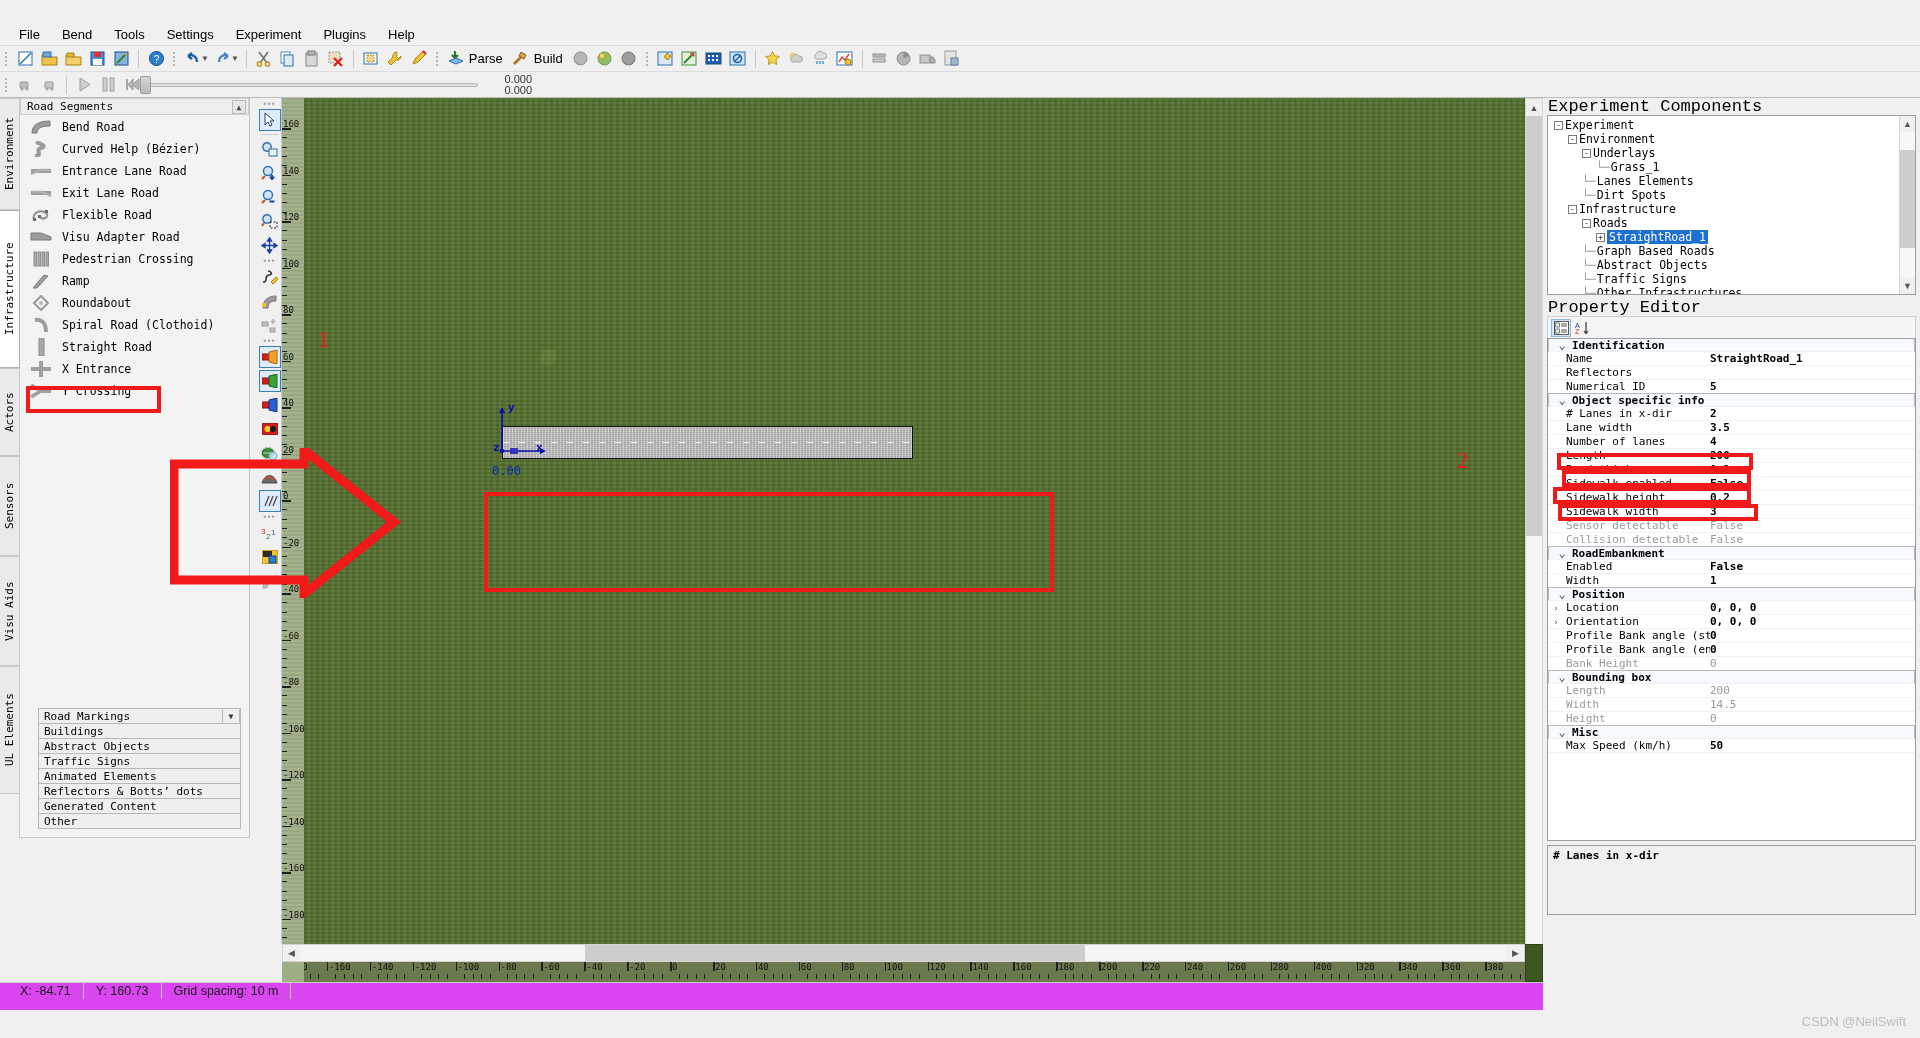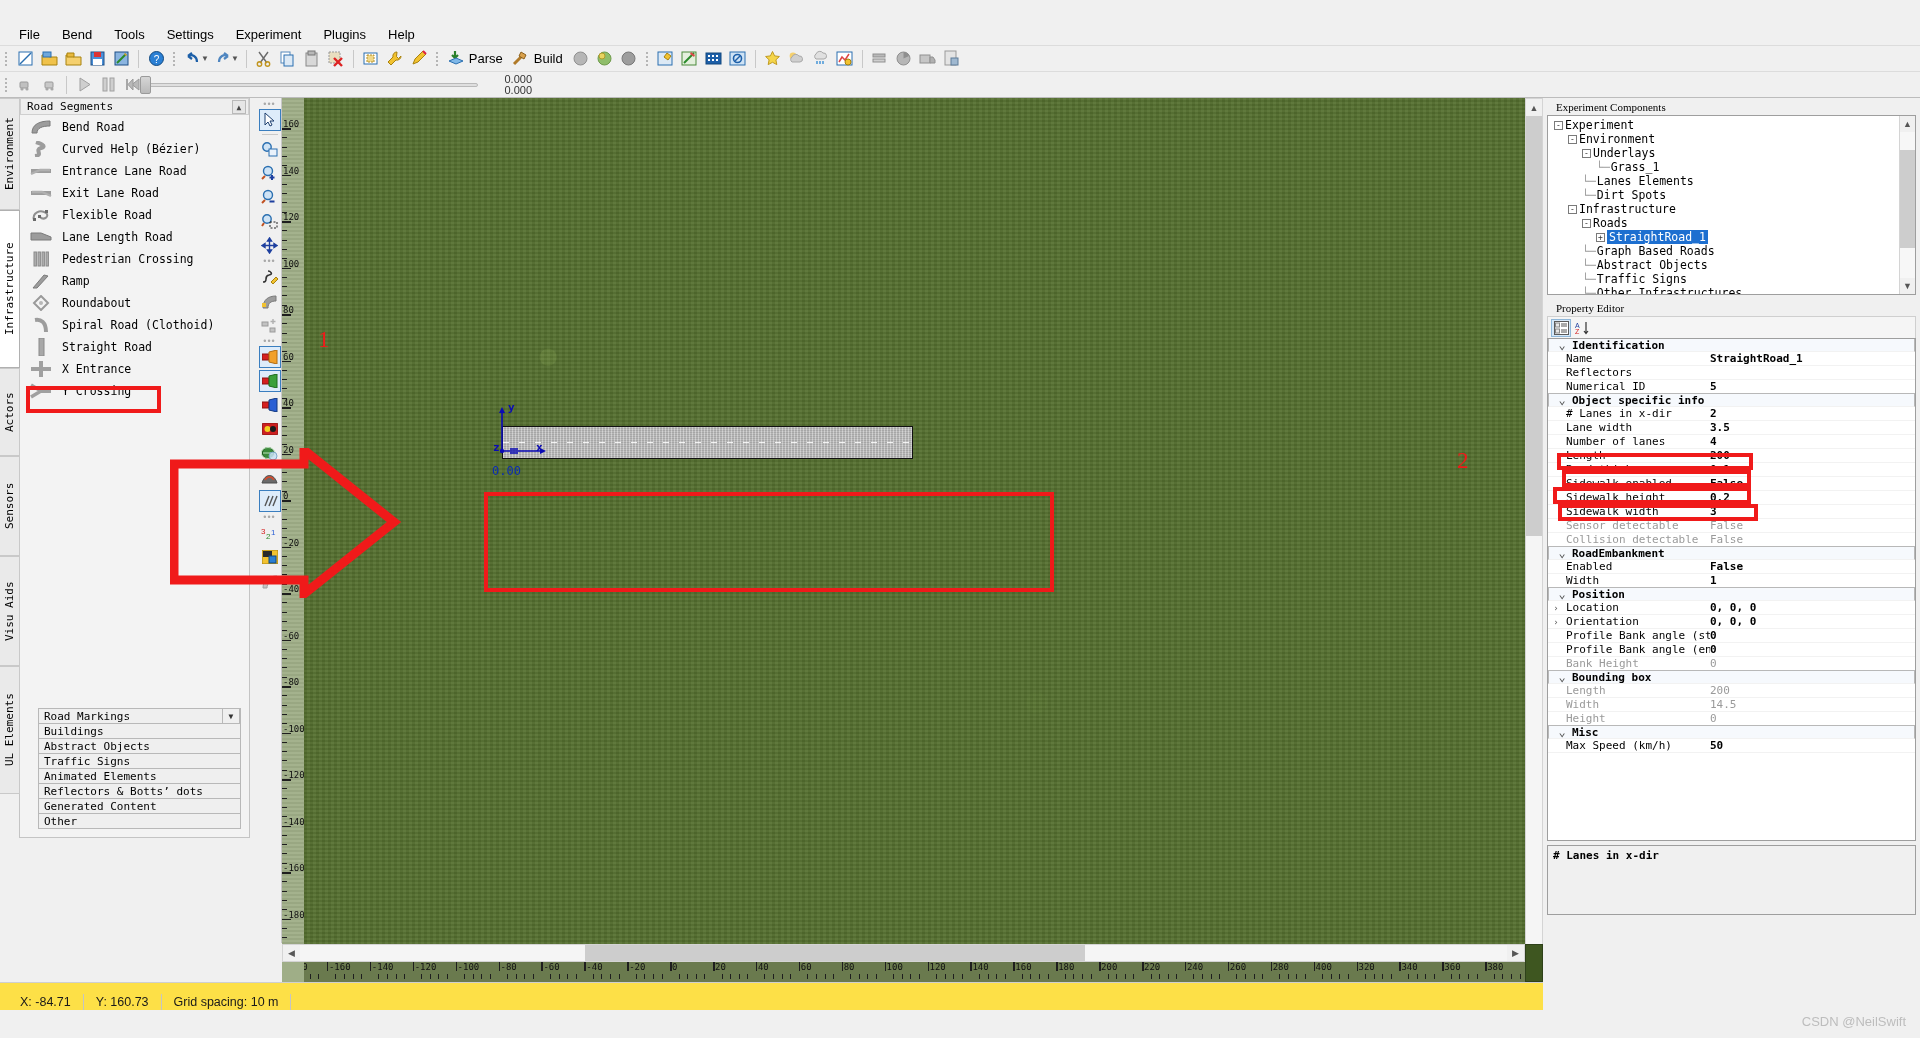--- a/index.html
+++ b/index.html
@@ -200,21 +200,21 @@
   .sb-v .thumb { position:absolute; left:0; top:0; width:16px; height:420px; background:#cdcdcd; }
   .minimap {
     position: absolute; left: 1525px; top: 944px; width: 18px; height: 38px;
     background: #3e5620; border: 1px solid #2e411a;
   }
 
   
   .rdock { position: absolute; left: 1543px; top: 98px; width: 377px; height: 890px; background: #f0f0f0; }
   .panel-title {
     height: 17px; display:flex; align-items:center; padding-left: 5px;
-    font-family:Liberation Serif, serif; font-size: 11px; color:#000;margin-left:8px;
+    font-family:Liberation Mono, monospace; font-size: 17px; color:#000;
   }
   .tree-box {
     position: relative; margin: 0 4px; height: 180px; background: #ffffff; border: 1px solid #9e9e9e;
     overflow: hidden;
   }
   .tree { position:absolute; left:0; top:2px; right:16px; font-family:"DejaVu Sans Mono", monospace; font-size:11.5px; color:#000; }
   .tnode { height: 14px; display:flex; align-items:center; white-space:nowrap; }
   .texp {
     width: 9px; height: 9px; border: 1px solid #7a7a7a; background:#fff; margin-right:2px;
     display:inline-flex; align-items:center; justify-content:center; font-size:8px; line-height:7px; color:#333; flex:0 0 9px;
@@ -249,22 +249,22 @@
   .prow.cat .pname { width:auto; font-weight:bold; }
 
   .desc-box {
     margin: 4px; height: 70px; background:#f0f0f0; border:1px solid #9e9e9e;
     font-family:"DejaVu Sans Mono", monospace; font-size:11px; font-weight:bold; padding:3px 5px; color:#000;
   }
 
   
   .statusbar {
     position: absolute; left: 0; top: 982px; width: 1543px; height: 28px;
-    background: #fde047; border-top: 1px solid #cfcfcf;
-    display:flex; align-items:flex-end;
+    background: #d946ef; border-top: 1px solid #cfcfcf;
+    display:flex; align-items:flex-start;
   }
   .sb-cell {
     padding: 0 12px; font-size: 12.5px; color:#1a1a1a; border-right: 1px solid #c4c4c4; height: 16px;
     display:flex; align-items:center;
   }
   .progressbar {
     position: absolute; left: 0; top: 1010px; width: 1543px; height: 28px;
     background: #f0f0f0; border-top: 1px solid #cfcfcf; display:flex; align-items:center;
   }
   .progress-label { padding-left: 8px; font-size: 12.5px; color:#1a1a1a; }
@@ -624,21 +624,21 @@
         </span>
         <span>Flexible Road</span>
       </div>
 
       <div class="pitem">
         <span class="pico">
           <svg width="22" height="16" viewBox="0 0 22 16">
               <path d="M1 4 h10 l10 4 v3 H1z" fill="#9c9c9c" stroke="#7a7a7a"></path>
             </svg>
         </span>
-        <span>Lane Length Road</span>
+        <span>Visu Adapter Road</span>
       </div>
 
       <div class="pitem">
         <span class="pico">
           <svg width="22" height="16" viewBox="0 0 22 16">
               <g fill="#b0b0b0" stroke="#8a8a8a">
                 <rect x="4" y="1" width="2.4" height="14"></rect>
                 <rect x="8" y="1" width="2.4" height="14"></rect>
                 <rect x="12" y="1" width="2.4" height="14"></rect>
                 <rect x="16" y="1" width="2.4" height="14"></rect>

